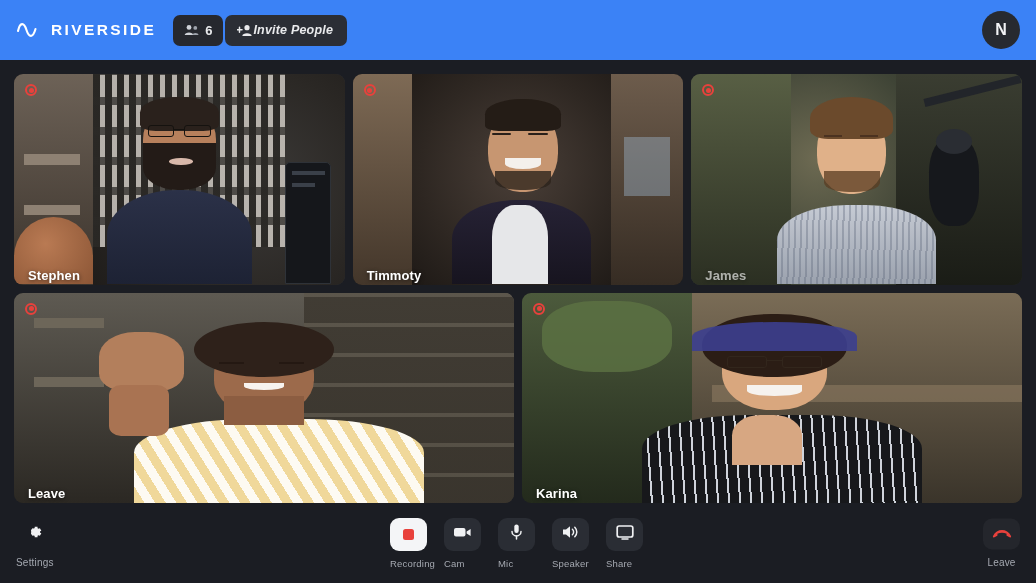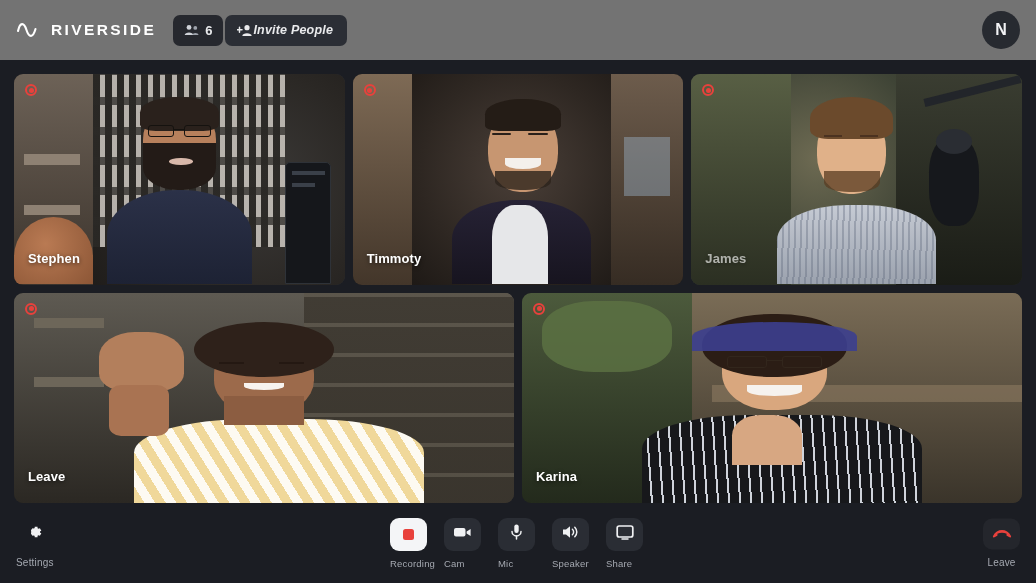--- a/index.html
+++ b/index.html
@@ -7,21 +7,21 @@
     width: 1036px; height: 583px;
     background: #15171c;
     font-family: "Liberation Sans", sans-serif;
     overflow: hidden;
   }
   #app { width: 1036px; height: 583px; display: flex; flex-direction: column; background: #1b1d23; }
 
   
   .header {
     height: 60px; flex: 0 0 60px;
-    background: #737373;
+    background: #3b82f6;
     display: flex; align-items: center;
     padding: 0 16px;
     position: relative;
   }
   .brand { display: flex; align-items: center; gap: 9px; }
   .wave-icon { width: 26px; height: 20px; display: block; }
   .brand-name {
     color: #ffffff; font-size: 15.5px; font-weight: bold;
     letter-spacing: 2.4px;
   }
@@ -73,21 +73,21 @@
   .rec-dot {
     position: absolute; left: 11px; top: 10px;
     width: 12px; height: 12px; border-radius: 50%;
     border: 2px solid #e8413c;
     display: flex; align-items: center; justify-content: center;
   }
   .rec-dot i {
     width: 5px; height: 5px; border-radius: 50%; background: #e8413c; display:block;
   }
   .name {
-    position: absolute; left: 14px; bottom: 19px;
+    position: absolute; left: 14px; bottom: 2px;
     color: #ffffff; font-size: 13px; font-weight: bold;
     text-shadow: 0 1px 4px rgba(0,0,0,.6);
     letter-spacing: .1px;
   }
   .name.faded { opacity: .62; }
 
   
   .scene { position:absolute; inset:0; }
   .vg { position:absolute; }
 

